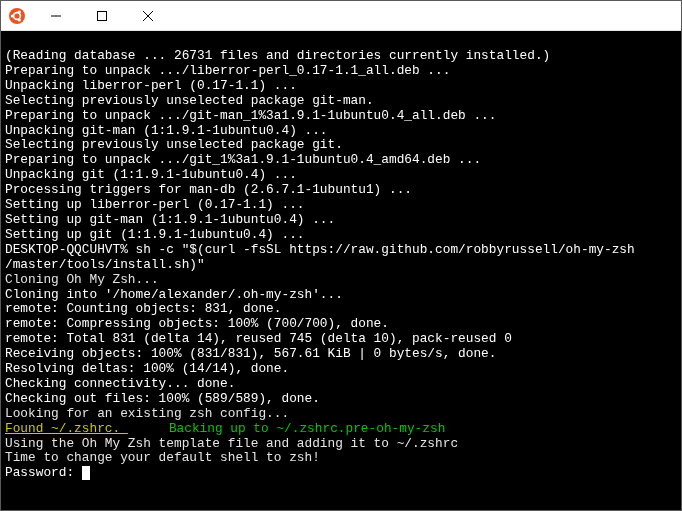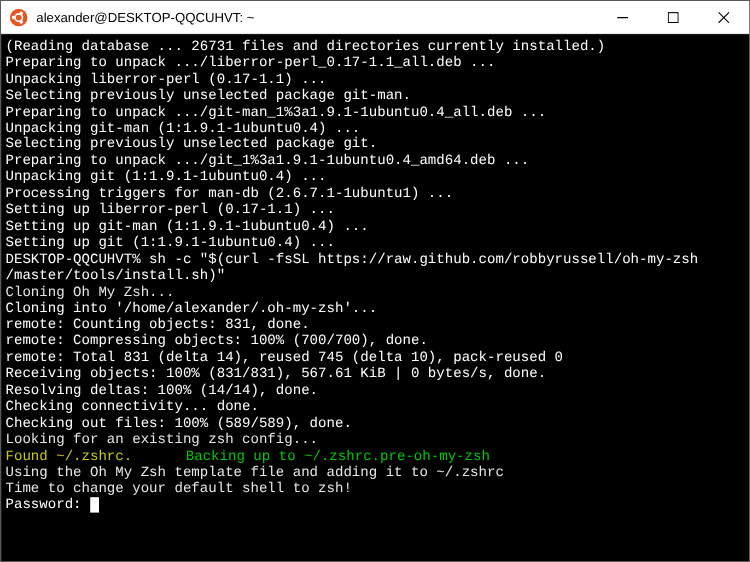--- a/index.html
+++ b/index.html
@@ -53,32 +53,32 @@
     justify-content: center;
     font-family: "Segoe UI Symbol", sans-serif;
     font-size: 10px;
     color: #000;
     cursor: pointer;
   }
   .terminal {
     flex: 1;
     background: #000000;
     color: #ffffff;
-    padding: 4px 4px;
+    padding: 18px 4px;
     font-family: "Consolas", "Courier New", monospace;
     font-size: 12.8px;
     line-height: 14.9px;
     white-space: pre;
     overflow: hidden;
     letter-spacing: 0px;
   }
   .terminal div { white-space: pre; }
   .c-white  { color: #ffffff; }
   .c-blue   { color: #e5e5e5; }
-  .c-yellow { color: #c7c714; }
+  .c-yellow { color: #c7c714; text-decoration: underline; }
   .c-green  { color: #00c800; margin-left: 41px; }
   .cursor {
     display: inline-block;
     width: 8px;
     height: 14px;
     background: #ffffff;
     vertical-align: text-bottom;
   }
 </style>
 </head>
@@ -88,21 +88,20 @@
   <div class="titlebar">
     <span class="title-icon">
       <svg width="16" height="16" viewBox="0 0 16 16">
         <circle cx="8" cy="8" r="8" fill="#e95420"></circle>
         <circle cx="8" cy="8" r="3.4" fill="none" stroke="#fff" stroke-width="1.6"></circle>
         <circle cx="3.3" cy="8" r="1.6" fill="#fff"></circle>
         <circle cx="10.3" cy="4" r="1.6" fill="#fff"></circle>
         <circle cx="10.3" cy="12" r="1.6" fill="#fff"></circle>
       </svg>
     </span>
-    <span class="title-text">alexander@DESKTOP-QQCUHVT: ~</span>
     <div class="win-controls">
       <div class="win-btn">
         <svg width="10" height="10">
             <line x1="0" y1="5" x2="10" y2="5" stroke="#000" stroke-width="1"></line>
           </svg>
       </div>
       <div class="win-btn">
         <svg width="10" height="10">
             <rect x="0.5" y="0.5" width="9" height="9" fill="none" stroke="#000" stroke-width="1"></rect>
           </svg>

